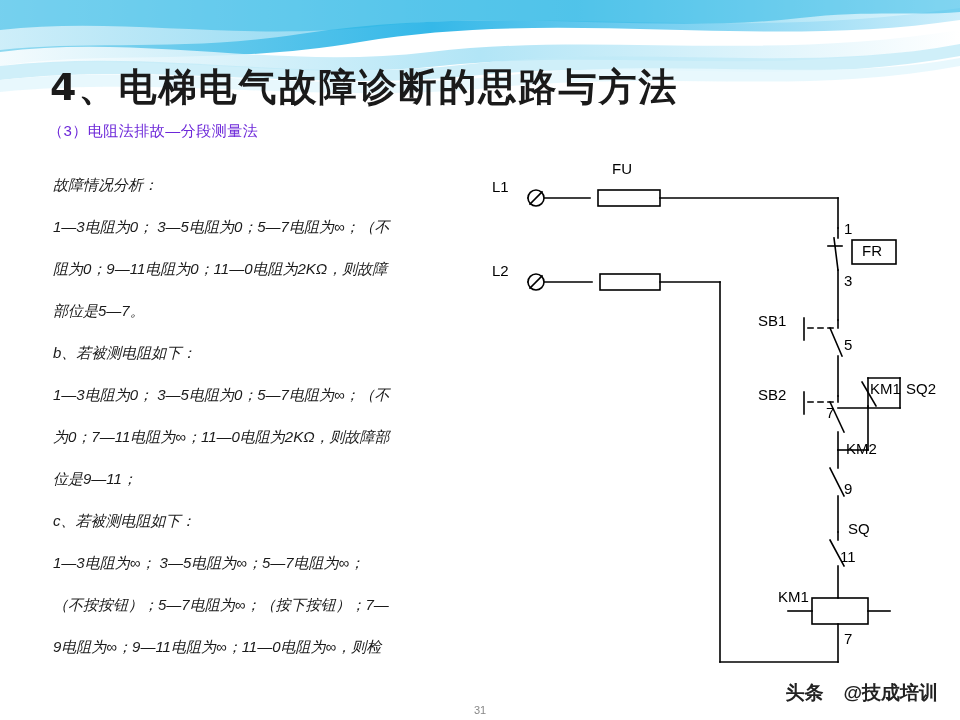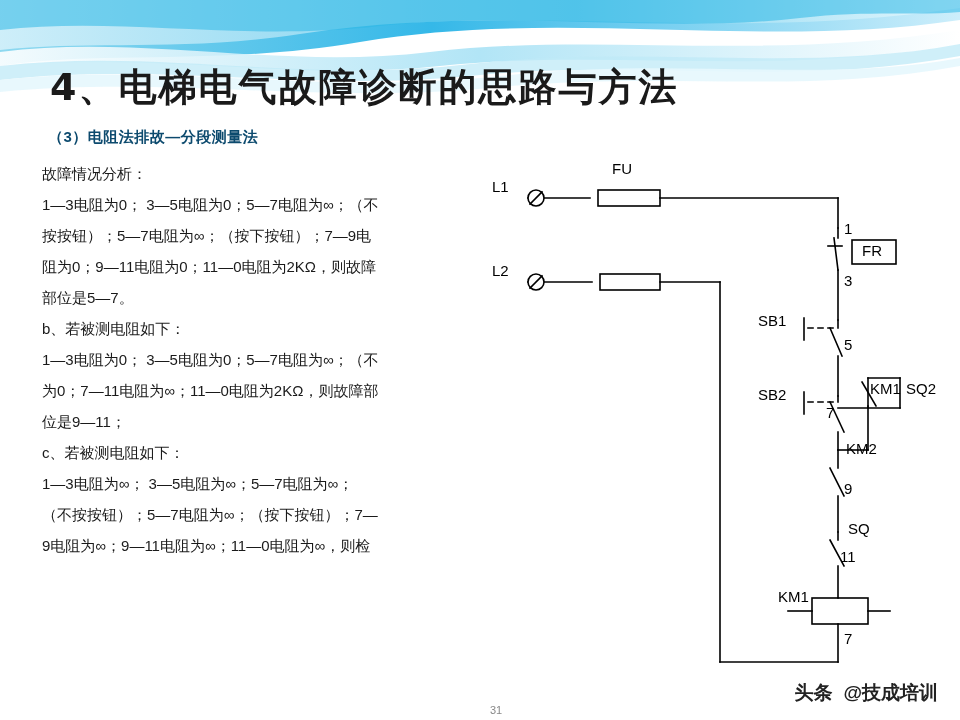--- a/index.html
+++ b/index.html
@@ -43,40 +43,41 @@
     font-family: "DejaVu Sans", sans-serif;
     font-size: 38px;
     font-weight: bold;
     color: #1a1a1a;
     letter-spacing: 2px;
     white-space: nowrap;
   }
   
   .subtitle {
     position: absolute;
-    top: 128px;
+    top: 122px;
     left: 48px;
     font-size: 15px;
-    font-weight: bold;
-    color: #0c4a6e;
+    font-weight: normal;
+    color: #6d28d9;
     letter-spacing: 0.5px;
   }
   
   .body-text {
     position: absolute;
     top: 158px;
     left: 42px;
     width: 452px;
     font-size: 15px;
     color: #1a1a1a;
     line-height: 31px;
   }
   .body-text p {
-    margin: 0;
+    margin: 11px;
     white-space: nowrap;
+    font-style: italic;
   }
   
   .diagram {
     position: absolute;
     top: 150px;
     left: 470px;
     width: 470px;
     height: 540px;
   }
   .diagram svg {
@@ -85,31 +86,31 @@
   
   .watermark {
     position: absolute;
     right: 22px;
     bottom: 14px;
     font-size: 19px;
     font-weight: bold;
     color: #222;
     display: flex;
     align-items: center;
-    gap: 11px;
+    gap: 20px;
   }
   .watermark .wm-logo {
     display: inline-block;
     font-size: 19px;
     font-weight: bold;
     color: #222;
   }
   .page-num {
     position: absolute;
-    left: 490px;
+    left: 474px;
     bottom: 4px;
     font-size: 11px;
     color: #888;
   }
 </style>
 </head>
 <body>
 
 <div class="slide">
 
@@ -142,21 +143,20 @@
     </svg>
   </div>
 
   <div class="slide-title">4、电梯电气故障诊断的思路与方法</div>
 
   <div class="subtitle">（3）电阻法排故—分段测量法</div>
 
   <div class="body-text">
     <p>故障情况分析：</p>
     <p>1—3电阻为0； 3—5电阻为0；5—7电阻为∞；（不</p>
-    <p>按按钮）；5—7电阻为∞；（按下按钮）；7—9电</p>
     <p>阻为0；9—11电阻为0；11—0电阻为2KΩ，则故障</p>
     <p>部位是5—7。</p>
     <p>b、若被测电阻如下：</p>
     <p>1—3电阻为0； 3—5电阻为0；5—7电阻为∞；（不</p>
     <p>为0；7—11电阻为∞；11—0电阻为2KΩ，则故障部</p>
     <p>位是9—11；</p>
     <p>c、若被测电阻如下：</p>
     <p>1—3电阻为∞； 3—5电阻为∞；5—7电阻为∞；</p>
     <p>（不按按钮）；5—7电阻为∞；（按下按钮）；7—</p>
     <p>9电阻为∞；9—11电阻为∞；11—0电阻为∞，则检</p>

